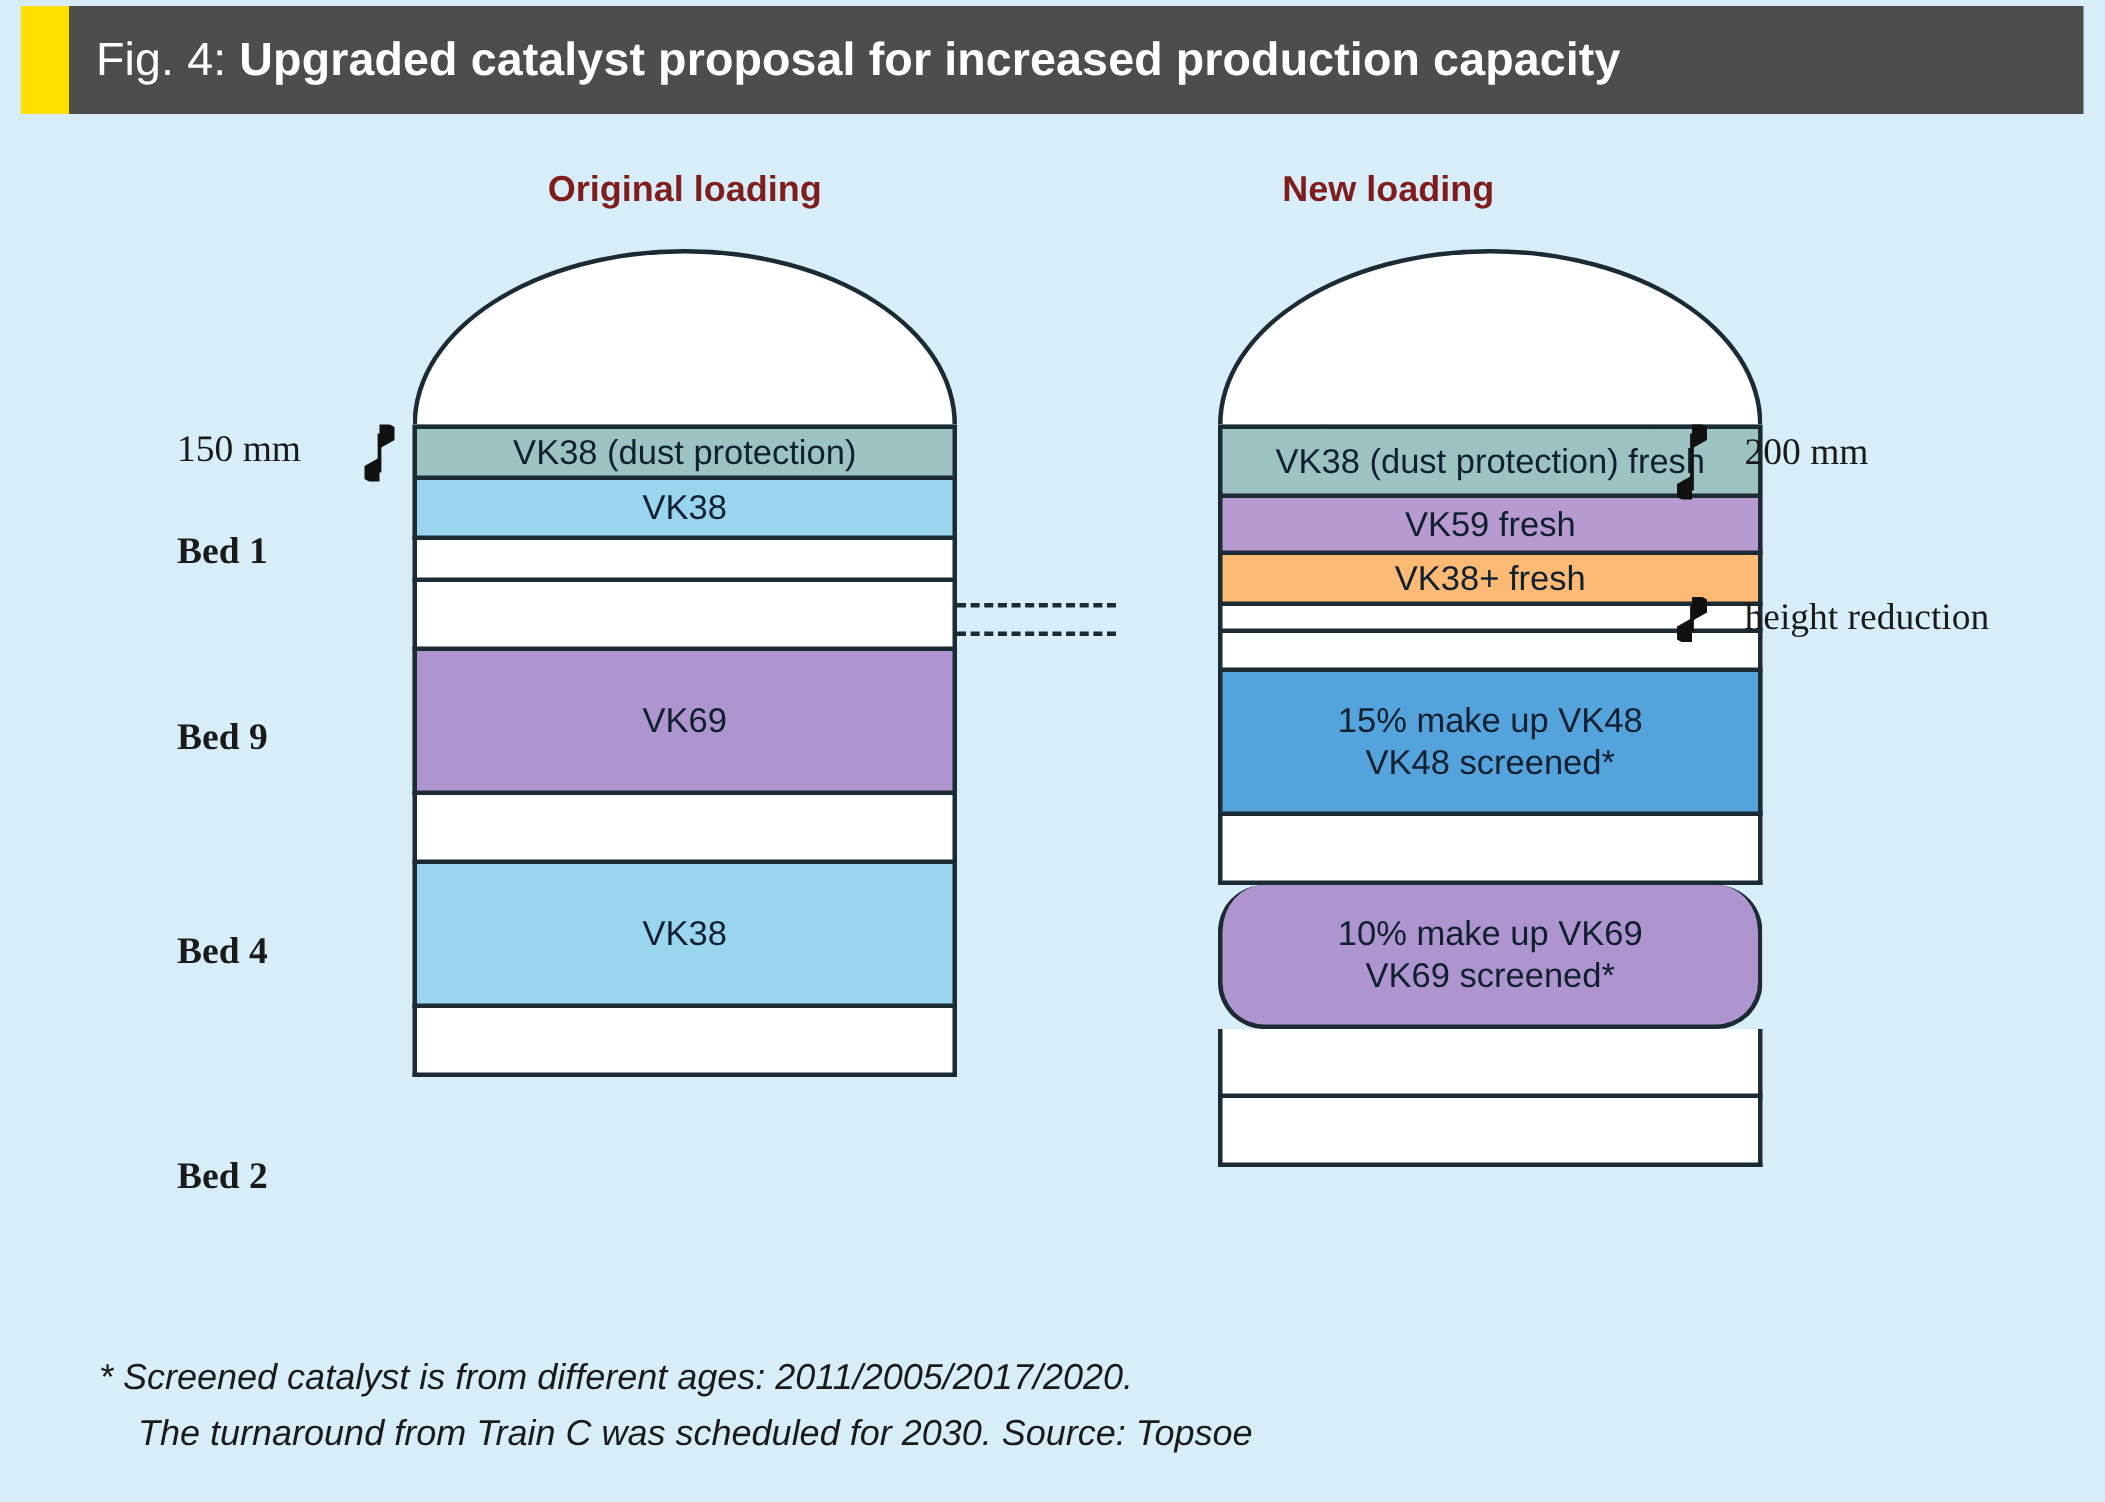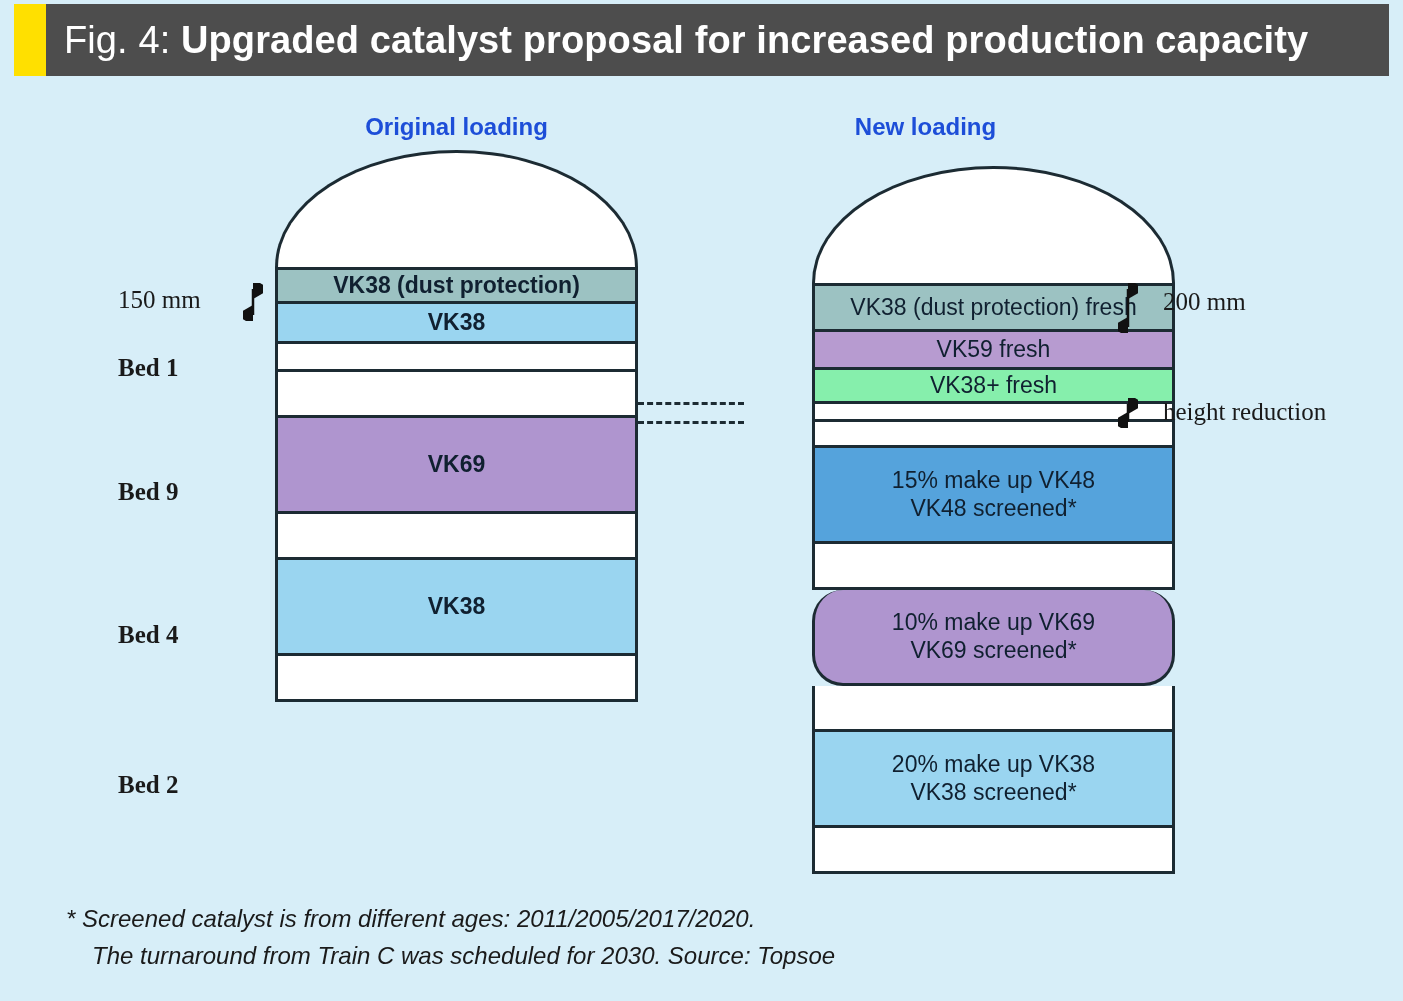--- a/index.html
+++ b/index.html
@@ -13,37 +13,37 @@
 
   
   #header-bar{
     position:absolute;left:14px;top:4px;width:1375px;height:72px;
     background:#4d4d4d;display:flex;align-items:center;
   }
   #header-accent{
     width:32px;height:72px;background:#ffe000;flex:0 0 32px;
   }
   #header-title{
-    color:#ffffff;font-size:38px;margin-left:18px;
+    color:#ffffff;font-size:31px;margin-left:18px;
     white-space:nowrap;letter-spacing:.1px;
   }
   #header-title .fig{font-weight:400;}
   #header-title .bold{font-weight:bold;}
 
   
   .col-title{
-    position:absolute;font-size:24px;font-weight:bold;color:#1d4ed8;
+    position:absolute;font-size:24px;font-weight:bold;color:#7f1d1d;
     text-align:center;white-space:nowrap;
   }
   #title-original{left:275px;top:113px;width:363px;}
   #title-new{left:744px;top:113px;width:363px;}
 
   
   .column{position:absolute;width:363px;}
-  #column-original{left:275px;top:150px;font-weight:bold;}
+  #column-original{left:275px;top:166px;}
   #column-new{left:768px;top:166px;margin-left:44px;}
 
   .dome{
     position:relative;height:117px;width:363px;
     background:#ffffff;
     border:3px solid #1c2b33;
     border-bottom:none;
     border-top-left-radius:50% 100%;
     border-top-right-radius:50% 100%;
     box-sizing:border-box;
@@ -118,39 +118,35 @@
 
 <div class="column" id="column-new">
   <div class="dome"></div>
   <div id="layers-new">
       <div class="layer thinline" style="height: 49px; background: rgb(156, 194, 194);">
         <span>VK38 (dust protection) fresh</span>
       </div>
       <div class="layer" style="height: 38px; background: rgb(183, 155, 208);">
         <span>VK59 fresh</span>
       </div>
-      <div class="layer" style="height: 34px; background: #86efac;">
+      <div class="layer" style="height: 34px; background: #fdba74;">
         <span>VK38+ fresh</span>
       </div>
       <div class="layer" style="height: 18px; background: rgb(255, 255, 255);"></div>
       <div class="layer" style="height: 26px; background: rgb(255, 255, 255);"></div>
       <div class="layer" style="height: 96px; background: rgb(85, 163, 220);">
         <span>15% make up VK48</span>
         <span>VK48 screened*</span>
       </div>
       <div class="layer" style="height: 46px; background: rgb(255, 255, 255);"></div>
       <div class="layer" style="height: 96px; background: rgb(175, 149, 207); border-radius: 31px;">
         <span>10% make up VK69</span>
         <span>VK69 screened*</span>
       </div>
       <div class="layer" style="height: 46px; background: rgb(255, 255, 255);"></div>
-      <div class="layer" style="height: 96px; background: rgb(154, 213, 240);">
-        <span>20% make up VK38</span>
-        <span>VK38 screened*</span>
-      </div>
       <div class="layer" style="height: 46px; background: rgb(255, 255, 255);"></div>
     </div>
 </div>
 
 <div class="side-label" style="left:118px;top:286px;">150 mm</div>
 <svg class="arrow-v" style="left:243px;top:283px;" width="20" height="38">
   <defs>
     <marker id="mu" markerWidth="8" markerHeight="8" refX="4" refY="7" orient="auto">
       <path d="M0,7 L4,0 L8,7 Z" fill="#111"></path>
     </marker>

